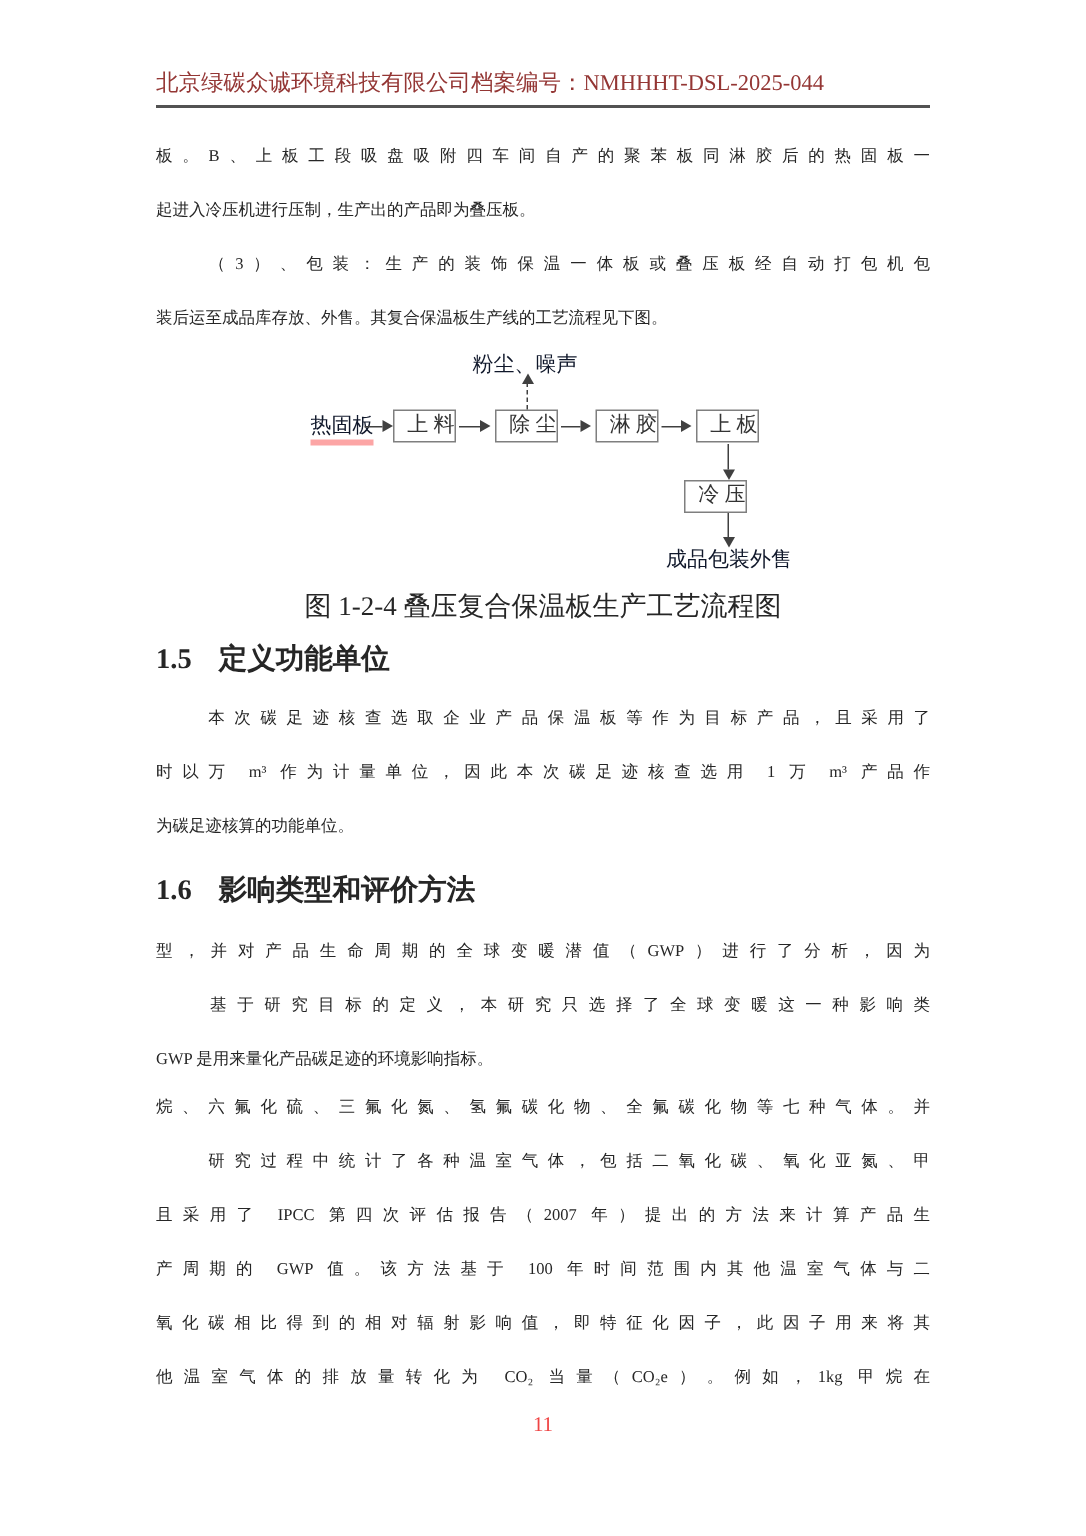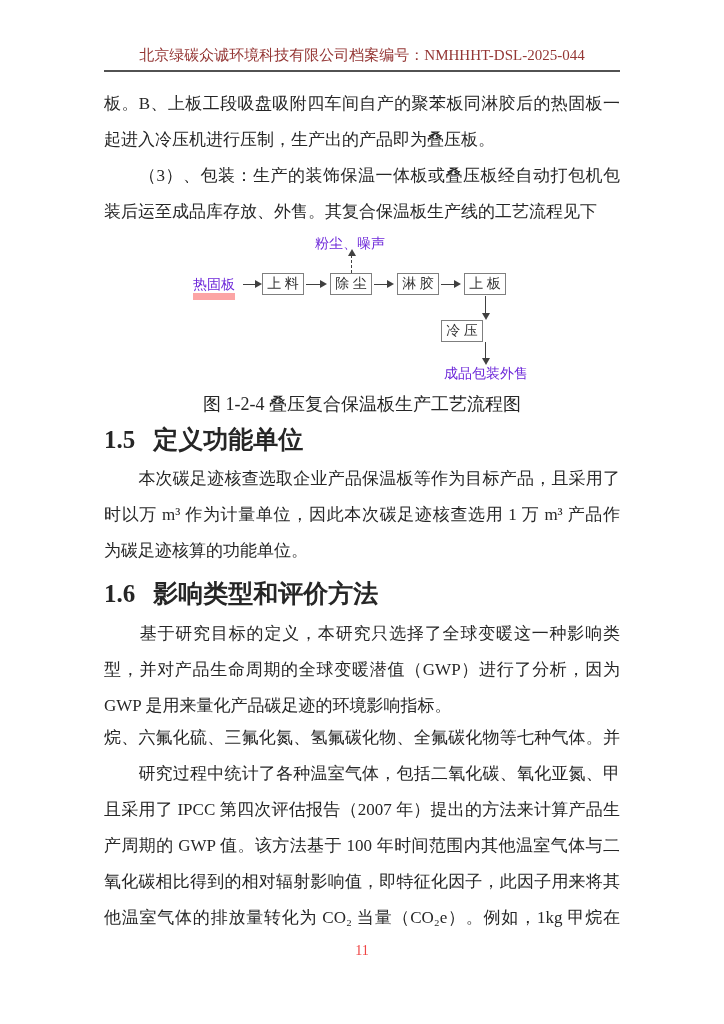--- a/index.html
+++ b/index.html
@@ -3,38 +3,38 @@
 <meta charset="utf-8">
 <style>
   html,body{margin:0;padding:0;background:#fff;}
   .page{
     position:relative;width:724px;height:1024px;background:#ffffff;
     font-family:"Liberation Serif","DejaVu Serif",serif;color:#262626;overflow:hidden;
   }
   
   .hdr{
     position:absolute;left:104px;top:46px;width:516px;
-    display:flex;justify-content:center;align-items:flex-end;
+    display:flex;justify-content:flex-start;align-items:flex-end;
     color:#943634;font-size:15px;padding-bottom:5px;border-bottom:2px solid #525252;
   }
   
-  .para{position:absolute;left:104px;width:516px;font-size:17px;color:#262626;}
+  .para{position:absolute;left:104px;width:516px;font-size:11px;color:#262626;}
   .para div{height:36px;line-height:36px;overflow:hidden;}
   .jl{text-align:justify;text-align-last:justify;}
   .ll{text-align:left;}
   
-  .h2{position:absolute;left:104px;width:516px;font-size:25px;font-weight:700;line-height:26px;}
+  .h2{position:absolute;left:104px;width:516px;font-size:19px;font-weight:700;line-height:26px;}
   .h2 .hnum{margin-right:18px;}
   .caption{position:absolute;left:104px;width:516px;text-align:center;font-size:18px;font-weight:400;line-height:26px;}
   
-  .fc-label{position:absolute;font-size:14px;color:#6d28d9;line-height:15px;white-space:nowrap;}
-  .fc-input{border-bottom:7px solid #fca5a5;padding-bottom:1px;}
+  .fc-label{position:absolute;font-size:14px;color:#0f172a;line-height:15px;white-space:nowrap;}
+  .fc-input{border-bottom:4px solid #fca5a5;padding-bottom:1px;margin-left:14px;}
   .fbox{
     position:absolute;width:40px;height:20px;border:1px solid #7f7f7f;background:#fff;
-    text-align:center;line-height:20px;font-size:14px;color:#333;white-space:nowrap;
+    text-align:right;line-height:20px;font-size:14px;color:#333;white-space:nowrap;
   }
   .hline{position:absolute;height:1px;background:#404040;}
   .vline{position:absolute;width:0;border-left:1px solid #404040;}
   .vdash{position:absolute;width:0;border-left:1px dashed #404040;}
   .tri{position:absolute;width:0;height:0;}
   .tri-right{border-top:4px solid transparent;border-bottom:4px solid transparent;border-left:7px solid #404040;}
   .tri-down{border-left:4px solid transparent;border-right:4px solid transparent;border-top:7px solid #404040;}
   .tri-up{border-left:4px solid transparent;border-right:4px solid transparent;border-bottom:7px solid #404040;}
   .pageno{position:absolute;left:0;top:941px;width:724px;text-align:center;font-size:14px;line-height:20px;color:#ef4444;}
 </style>
@@ -76,21 +76,21 @@
     <span class="hline" style="left:441px;top:284px;width:13px;"></span>
     <span class="tri tri-right" style="left:454px;top:280px;"></span>
     <div class="fbox" style="left:464px;top:273px;">上 板</div>
 
     <span class="fc-label" style="left:315px;top:236px;">粉尘、噪声</span>
     <span class="tri tri-up" style="left:348px;top:249px;"></span>
     <span class="vdash" style="left:351px;top:255px;height:18px;"></span>
 
     <span class="vline" style="left:485px;top:296px;height:17px;"></span>
     <span class="tri tri-down" style="left:482px;top:313px;"></span>
-    <div class="fbox" style="left:441px;top:320px;">冷 压</div>
+    <div class="fbox" style="left:456px;top:320px;">冷 压</div>
 
     <span class="vline" style="left:485px;top:342px;height:16px;"></span>
     <span class="tri tri-down" style="left:482px;top:358px;"></span>
     <span class="fc-label" style="left:444px;top:366px;">成品包装外售</span>
   </div>
 
   <div class="caption" style="top:391px;">图 1-2-4 叠压复合保温板生产工艺流程图</div>
 
   <div class="h2" style="top:427px;">
     <span class="hnum">1.5</span><span>定义功能单位</span>
@@ -98,22 +98,22 @@
   <div class="para" style="top:461px;">
     <div class="jl">　　本次碳足迹核查选取企业产品保温板等作为目标产品，且采用了</div>
     <div class="jl">时以万 m³ 作为计量单位，因此本次碳足迹核查选用 1 万 m³ 产品作</div>
     <div class="ll">为碳足迹核算的功能单位。</div>
   </div>
 
   <div class="h2" style="top:581px;">
     <span class="hnum">1.6</span><span>影响类型和评价方法</span>
   </div>
   <div class="para" style="top:616px;">
+    <div class="jl">型，并对产品生命周期的全球变暖潜值（GWP）进行了分析，因为</div>
     <div class="jl">　　基于研究目标的定义，本研究只选择了全球变暖这一种影响类</div>
-    <div class="jl">型，并对产品生命周期的全球变暖潜值（GWP）进行了分析，因为</div>
     <div class="ll">GWP 是用来量化产品碳足迹的环境影响指标。</div>
   </div>
   <div class="para" style="top:720px;">
     <div class="jl">烷、六氟化硫、三氟化氮、氢氟碳化物、全氟碳化物等七种气体。并</div>
     <div class="jl">　　研究过程中统计了各种温室气体，包括二氧化碳、氧化亚氮、甲</div>
     <div class="jl">且采用了 IPCC 第四次评估报告（2007 年）提出的方法来计算产品生</div>
     <div class="jl">产周期的 GWP 值。该方法基于 100 年时间范围内其他温室气体与二</div>
     <div class="jl">氧化碳相比得到的相对辐射影响值，即特征化因子，此因子用来将其</div>
     <div class="jl">他温室气体的排放量转化为 CO₂ 当量（CO₂e）。例如，1kg 甲烷在</div>
   </div>

